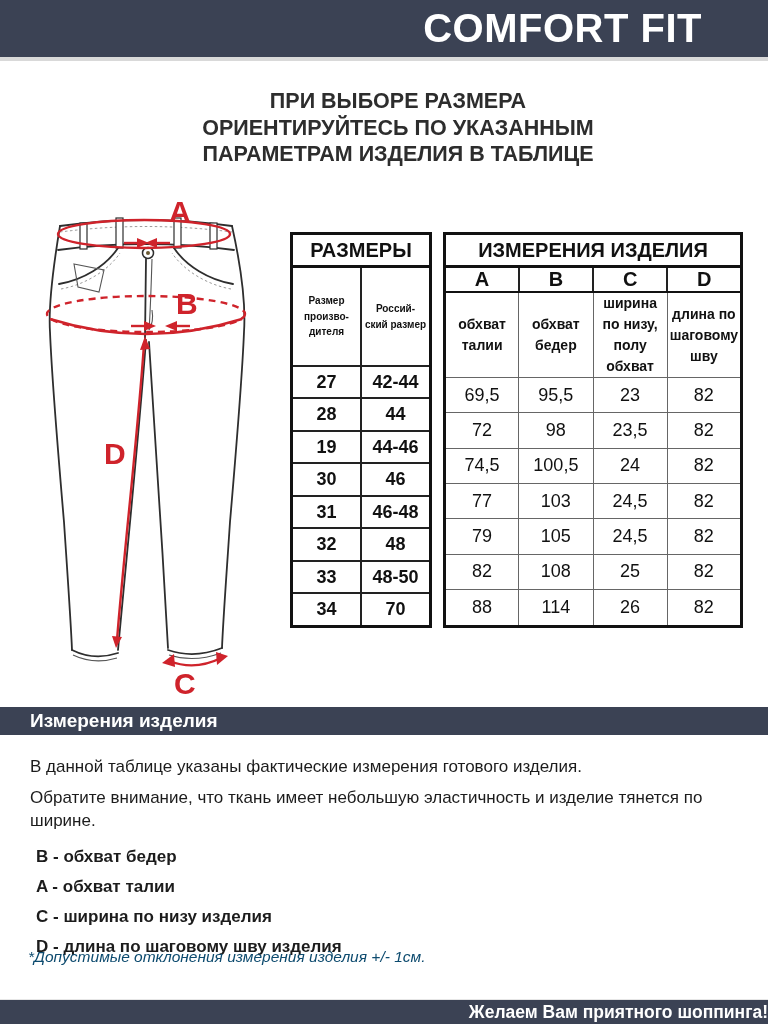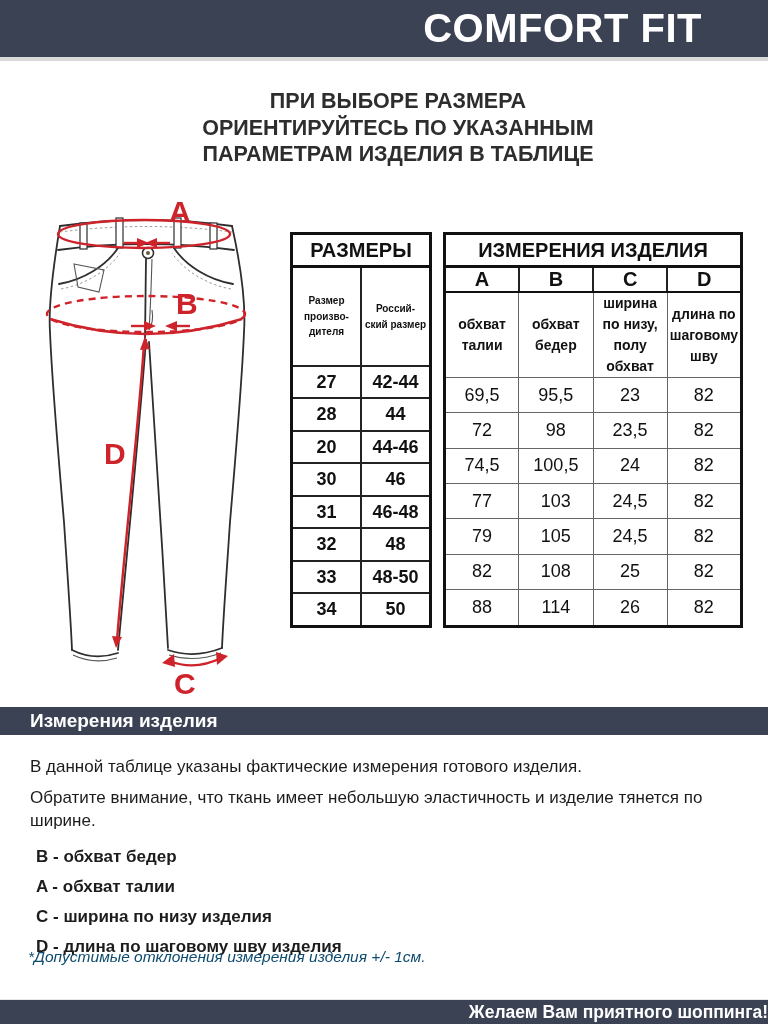--- a/index.html
+++ b/index.html
@@ -156,42 +156,42 @@
       <tbody>
         <tr>
             <td class="val">27</td>
             <td class="val">42-44</td>
           </tr>
         <tr>
             <td class="val">28</td>
             <td class="val">44</td>
           </tr>
         <tr>
-            <td class="val">20</td>
+            <td class="val">19</td>
             <td class="val">44-46</td>
           </tr>
         <tr>
             <td class="val">30</td>
             <td class="val">46</td>
           </tr>
         <tr>
             <td class="val">31</td>
             <td class="val">46-48</td>
           </tr>
         <tr>
             <td class="val">32</td>
             <td class="val">48</td>
           </tr>
         <tr>
             <td class="val">33</td>
             <td class="val">48-50</td>
           </tr>
         <tr>
             <td class="val">34</td>
-            <td class="val">50</td>
+            <td class="val">70</td>
           </tr>
       </tbody>
     </table>
 
     <table class="t t-right">
       <thead>
         <tr>
             <th class="big" colspan="4">ИЗМЕРЕНИЯ ИЗДЕЛИЯ</th>
           </tr>
         <tr>

